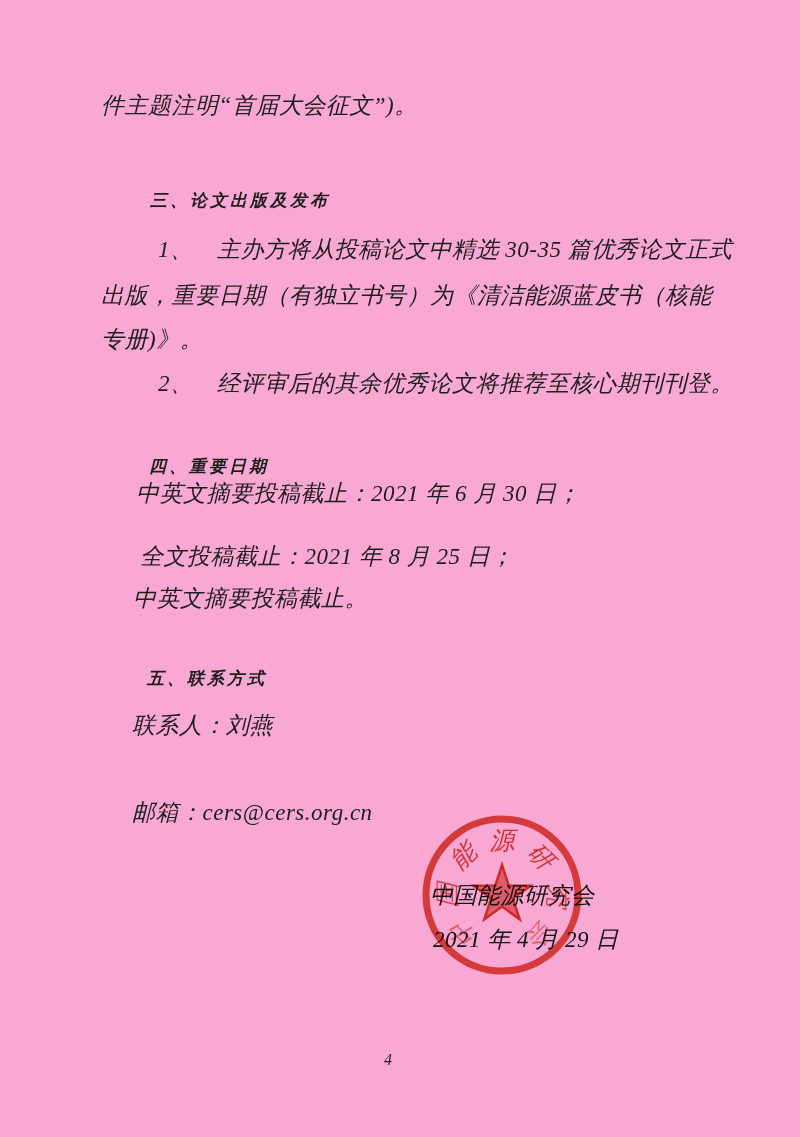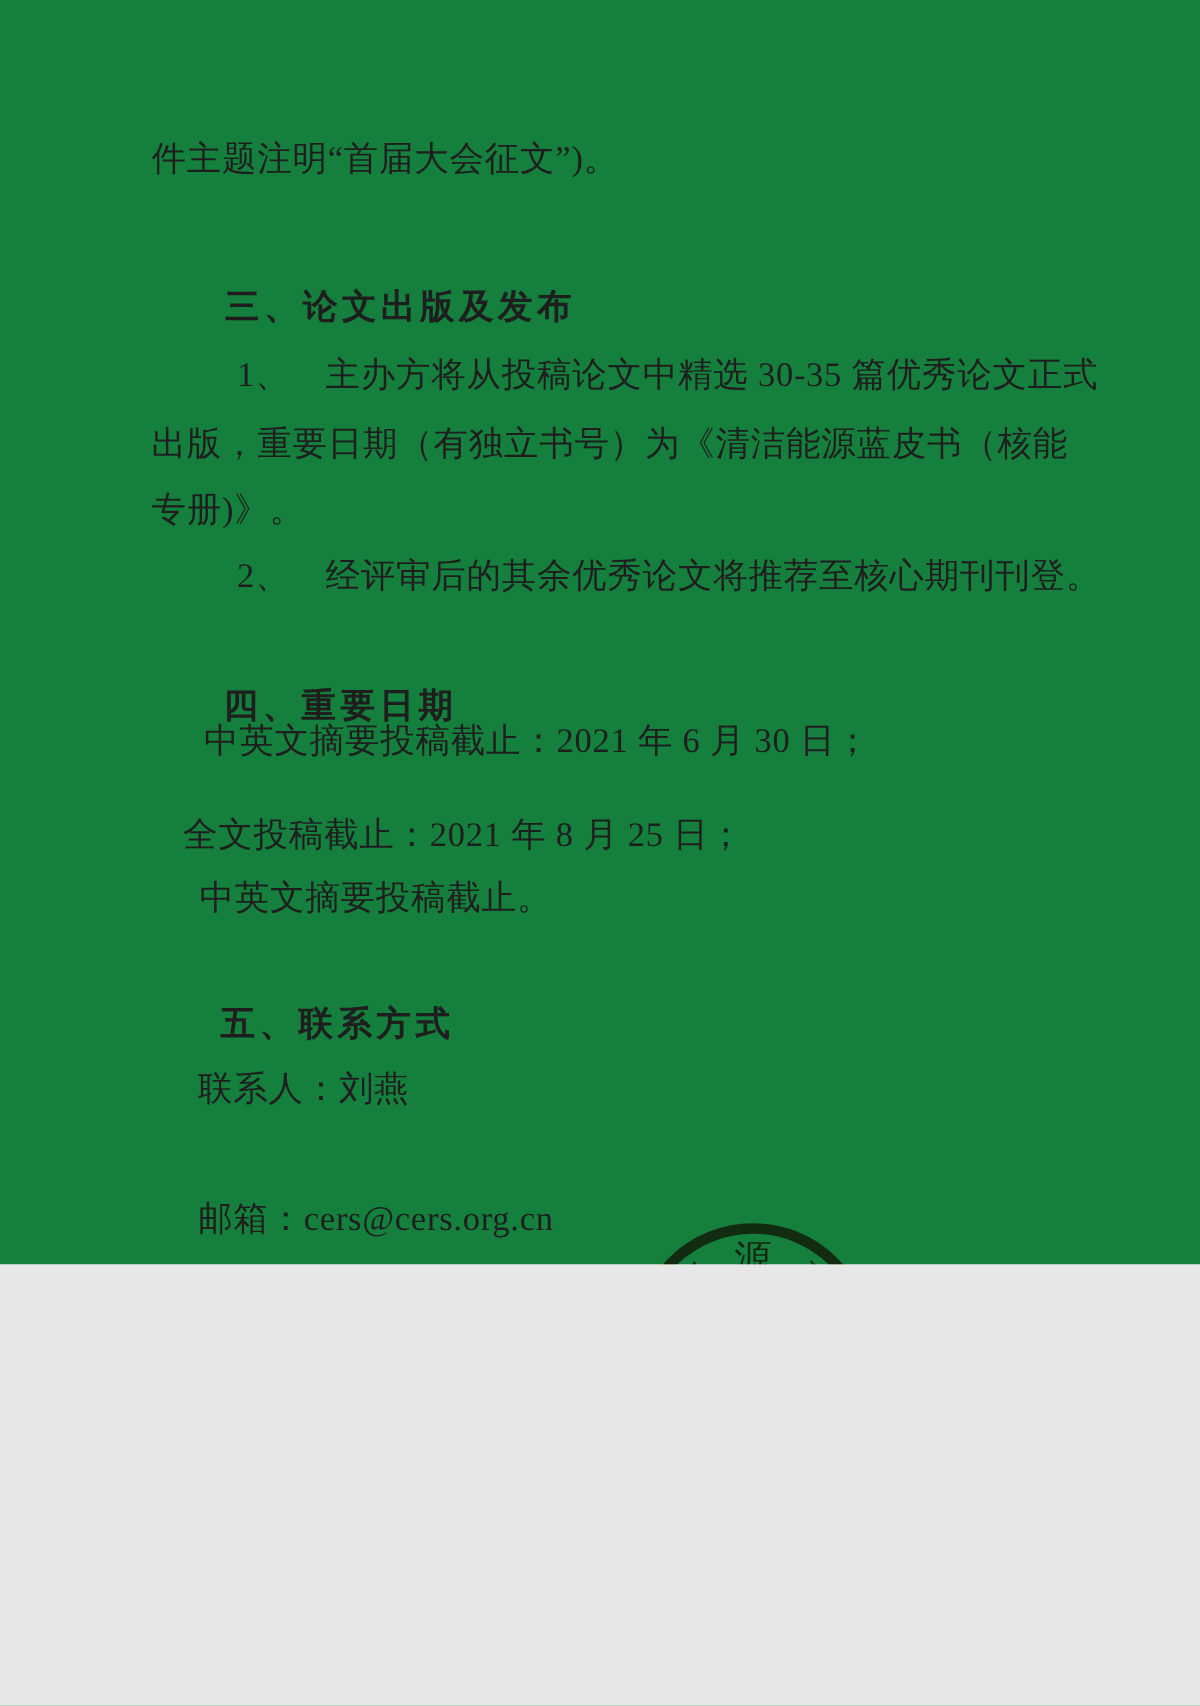--- a/index.html
+++ b/index.html
@@ -1,36 +1,37 @@
 <!DOCTYPE html>
 <html><head>
 <meta charset="utf-8">
 <style>
   html,body { margin:0; padding:0; background:#e8e8e8; }
   .page {
     position:relative;
-    width:800px; height:843px;
+    width:800px; height:1137px;
     margin:0 auto;
-    background:#15803d;
+    background:#f9a8d4;
     overflow:hidden;
     font-family:"Liberation Serif","DejaVu Serif",serif;
     color:#1e1e1e;
+    font-style:italic;
   }
   .line {
     position:absolute;
     white-space:nowrap;
     font-size:23px;
     letter-spacing:0.5px;
     line-height:1.25;
   }
   .heading {
     font-family:"Liberation Sans","DejaVu Sans",sans-serif;
     font-weight:700;
     letter-spacing:3px;
-    font-size:23px;
+    font-size:17px;
   }
   .signature { color:#141414; }
   .page-number {
     position:absolute;
     left:0; width:100%;
     top:1051;
     top:1051px;
     text-align:center;
     font-size:16px;
     transform:translateX(-12px);
@@ -65,21 +66,21 @@
   <div class="line" style="left:101px; top:92px;">件主题注明“首届大会征文”)。</div>
 
   <div class="line heading" style="left:150px; top:190px;">三、论文出版及发布</div>
   <div class="line" style="left:158px; top:236px;">1、　主办方将从投稿论文中精选 30-35 篇优秀论文正式</div>
   <div class="line" style="left:101px; top:282px;">出版，重要日期（有独立书号）为《清洁能源蓝皮书（核能</div>
   <div class="line" style="left:101px; top:326px;">专册)》。</div>
   <div class="line" style="left:158px; top:370px;">2、　经评审后的其余优秀论文将推荐至核心期刊刊登。</div>
 
   <div class="line heading" style="left:149px; top:456px;">四、重要日期</div>
   <div class="line" style="left:136px; top:480px;">中英文摘要投稿截止：2021 年 6 月 30 日；</div>
-  <div class="line" style="left:122px; top:543px;text-align:center;">全文投稿截止：2021 年 8 月 25 日；</div>
+  <div class="line" style="left:140px; top:543px;text-align:center;">全文投稿截止：2021 年 8 月 25 日；</div>
   <div class="line" style="left:133px; top:585px;">中英文摘要投稿截止。</div>
 
   <div class="line heading" style="left:147px; top:668px;">五、联系方式</div>
   <div class="line" style="left:132px; top:712px;">联系人：刘燕</div>
   <div class="line" style="left:132px; top:799px;">邮箱：cers@cers.org.cn</div>
 
   <div class="line signature" style="left:430px; top:882px;">中国能源研究会</div>
   <div class="line signature" style="left:433px; top:926px;">2021 年 4 月 29 日</div>
 
   <svg class="seal" viewBox="-85 -85 170 170">

